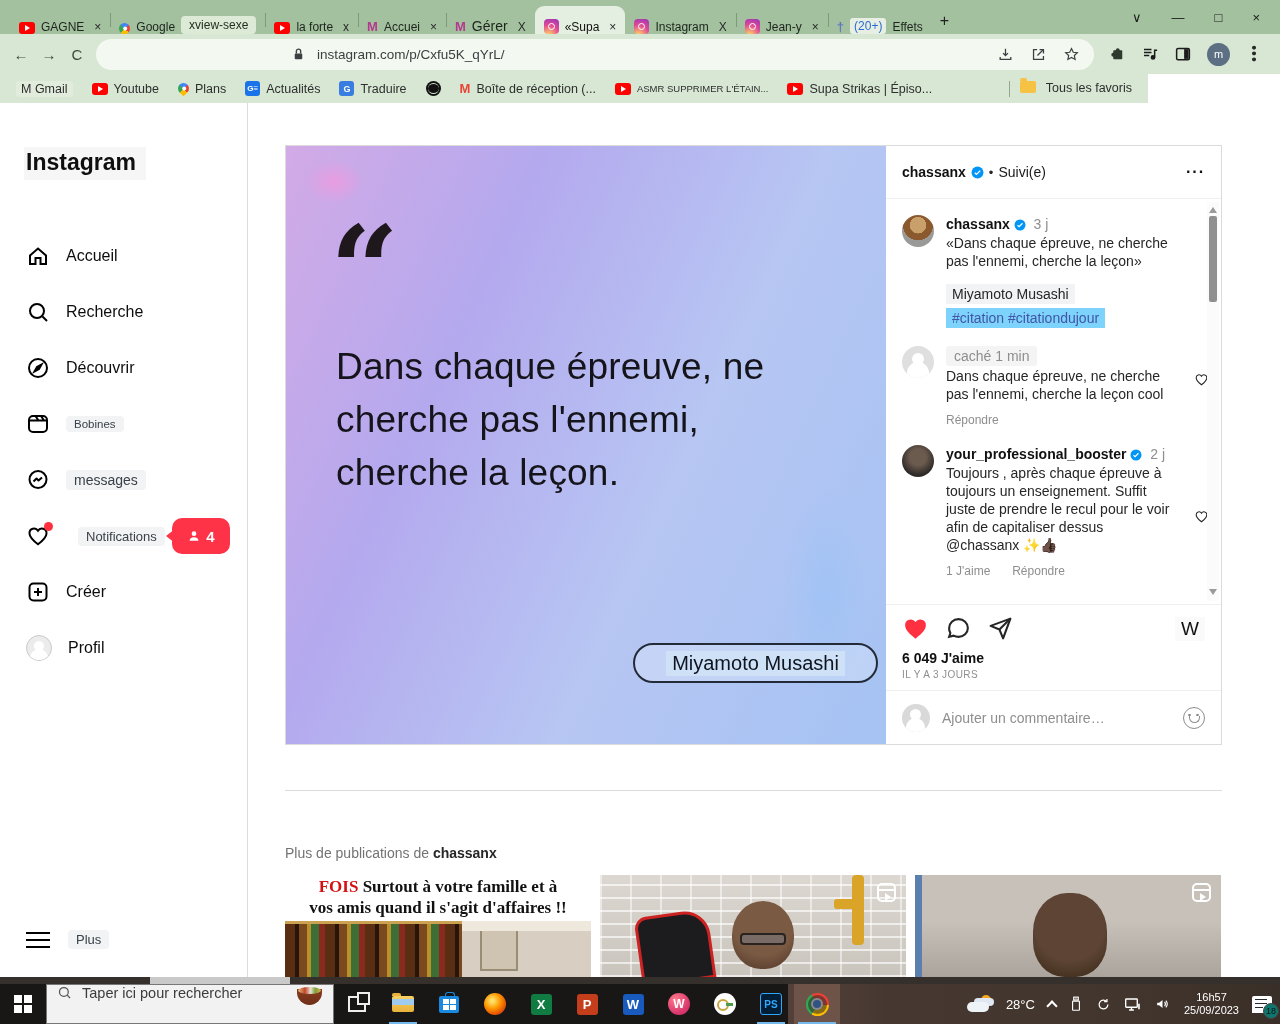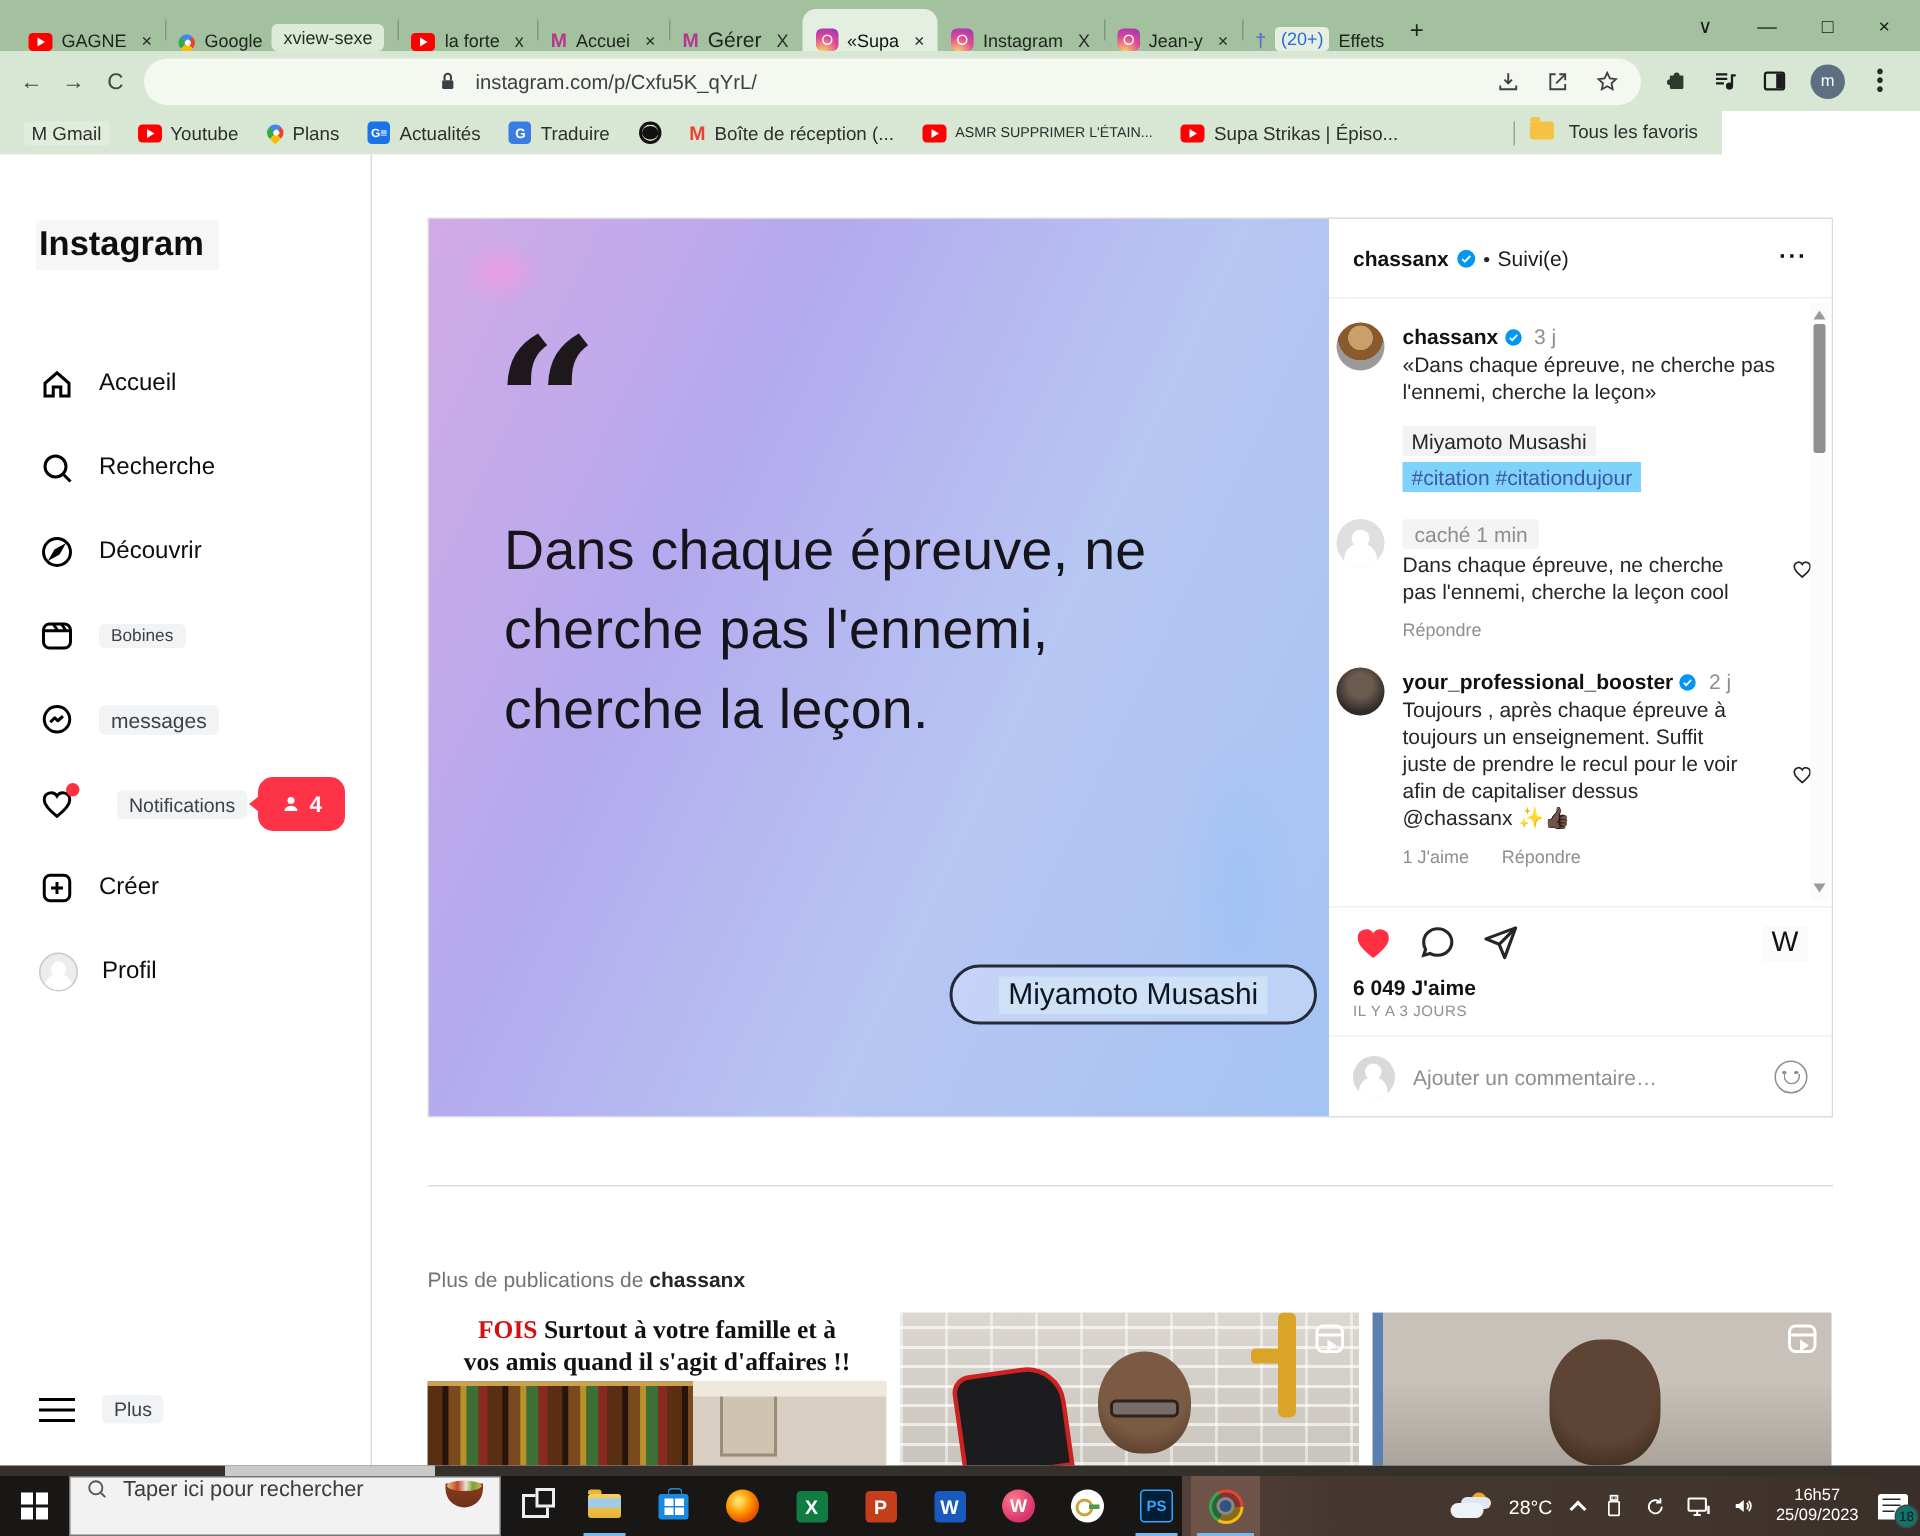--- a/index.html
+++ b/index.html
@@ -82,21 +82,21 @@
   .quote{position:absolute;left:50px;top:194px;font-size:37px;line-height:53px;font-weight:500;letter-spacing:.2px;color:#16141b}
   .author-pill{position:absolute;left:347px;top:497px;width:245px;height:40px;border:2px solid #242b38;border-radius:21px;background:rgba(240,246,255,.30);display:flex;align-items:center;justify-content:center}
   .author-pill span{background:#cfe1f7;padding:1px 6px;font-size:20px;color:#0e1520}
 
   .post-panel{width:335px;display:flex;flex-direction:column;background:#fff}
   .panel-header{height:53px;border-bottom:1px solid #efefef;display:flex;align-items:center;padding:0 16px;gap:5px;flex:0 0 auto}
   .uname{font-weight:700;font-size:14px;color:#111}
   .followed{font-size:14px;color:#1a1a1a}
   .hdot{color:#262626;font-size:13px}
   .hmenu{margin-left:auto;font-weight:bold;font-size:16px;color:#111;letter-spacing:1px}
-  .comments{flex:1;position:relative;overflow:hidden;padding:16px 34px 0 5px}
+  .comments{flex:1;position:relative;overflow:hidden;padding:16px 34px 0 16px}
   .cmt{display:flex;gap:12px;position:relative;margin-bottom:16px}
   .cav{width:32px;height:32px;border-radius:50%;flex:0 0 auto}
   .cav.chassanx{background:radial-gradient(circle at 50% 32%,#caa06a 0 30%,#8a5a2e 31% 55%,#9a9a98 56%)}
   .cav.booster{background:radial-gradient(circle at 50% 38%,#6b5a4e 0 32%,#2e2a28 70%)}
   .cav.anon{background:#dfdfdf;position:relative;overflow:hidden}
   .cav.anon::after{content:'';position:absolute;left:10px;top:7px;width:12px;height:12px;background:#fff;border-radius:50%;box-shadow:0 14px 0 5px #fff}
   .cbody{font-size:14px;line-height:18px;color:#262626}
   .cbody .ctext{display:block;margin-top:1px}
   .ctime{color:#8e8e8e;margin-left:4px;font-weight:400}
   .cmeta{color:#8e8e8e;background:#f4f4f4;padding:1px 8px;border-radius:3px;display:inline-block}

